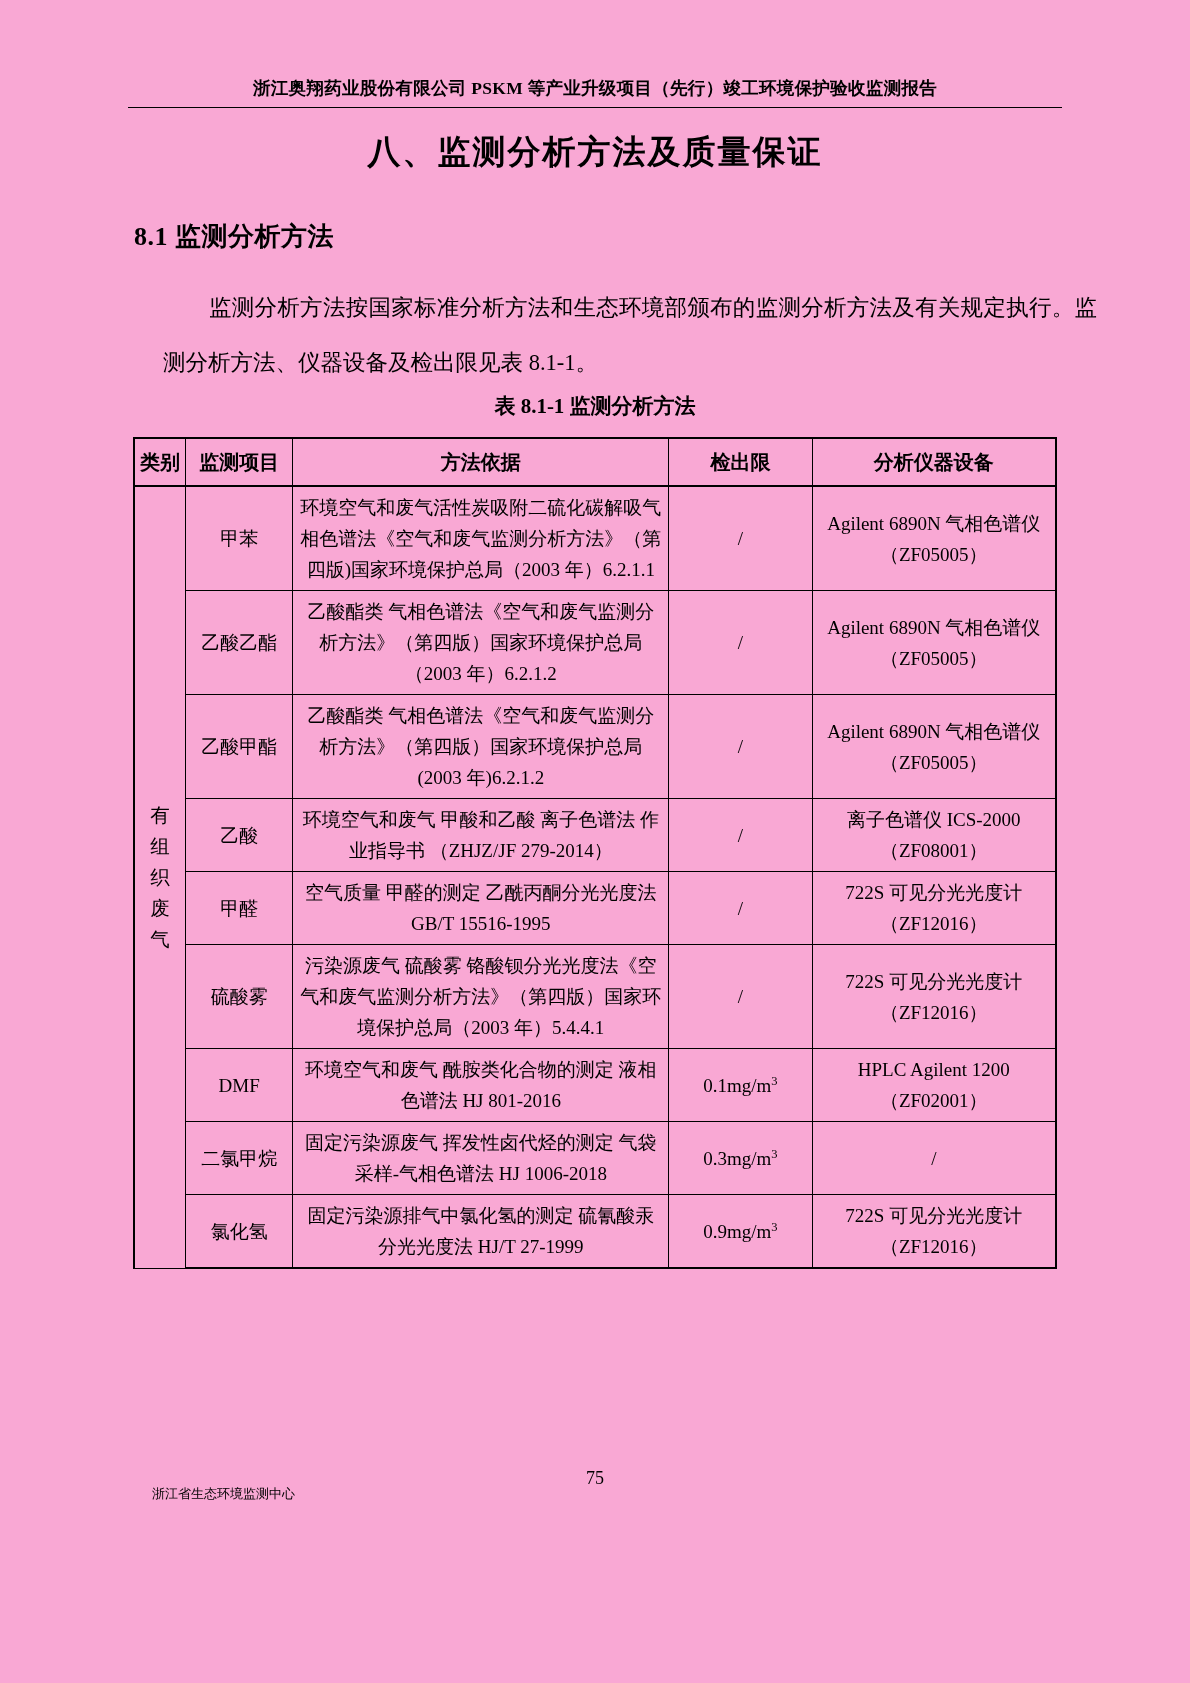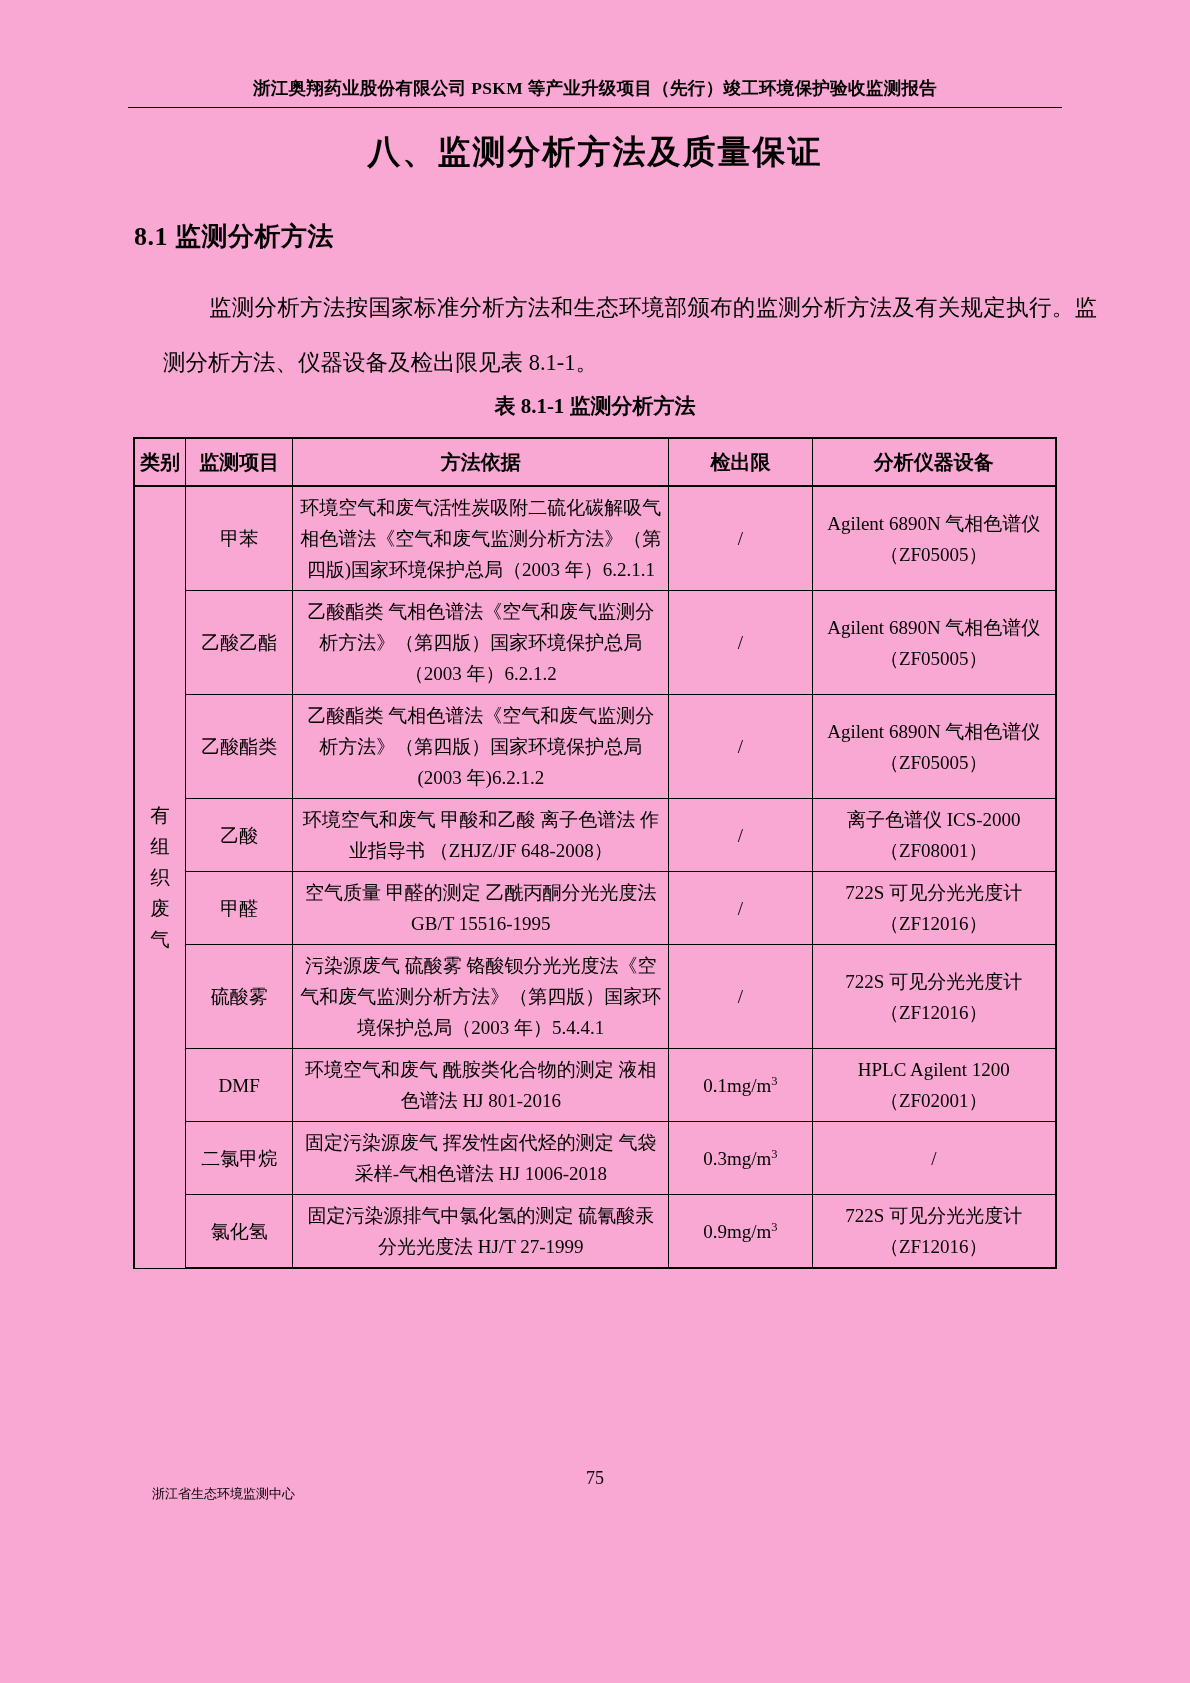--- a/index.html
+++ b/index.html
@@ -199,29 +199,29 @@
         </tr>
 
         <tr>
           <td>乙酸乙酯</td>
           <td>乙酸酯类  气相色谱法《空气和废气监测分析方法》（第四版）国家环境保护总局（2003 年）6.2.1.2</td>
           <td class="mono-slash">/</td>
           <td class="edge-r">Agilent 6890N  气相色谱仪（ZF05005）</td>
         </tr>
 
         <tr>
-          <td>乙酸酯类</td>
+          <td>乙酸甲酯</td>
           <td>乙酸酯类  气相色谱法《空气和废气监测分析方法》（第四版）国家环境保护总局(2003 年)6.2.1.2</td>
           <td class="mono-slash">/</td>
           <td class="edge-r">Agilent 6890N  气相色谱仪（ZF05005）</td>
         </tr>
 
         <tr>
           <td>乙酸</td>
-          <td>环境空气和废气  甲酸和乙酸  离子色谱法  作业指导书 （ZHJZ/JF 648-2008）</td>
+          <td>环境空气和废气  甲酸和乙酸  离子色谱法  作业指导书 （ZHJZ/JF 279-2014）</td>
           <td class="mono-slash">/</td>
           <td class="edge-r">离子色谱仪  ICS-2000（ZF08001）</td>
         </tr>
 
         <tr>
           <td>甲醛</td>
           <td>空气质量  甲醛的测定  乙酰丙酮分光光度法  GB/T 15516-1995</td>
           <td class="mono-slash">/</td>
           <td class="edge-r">722S 可见分光光度计（ZF12016）</td>
         </tr>

